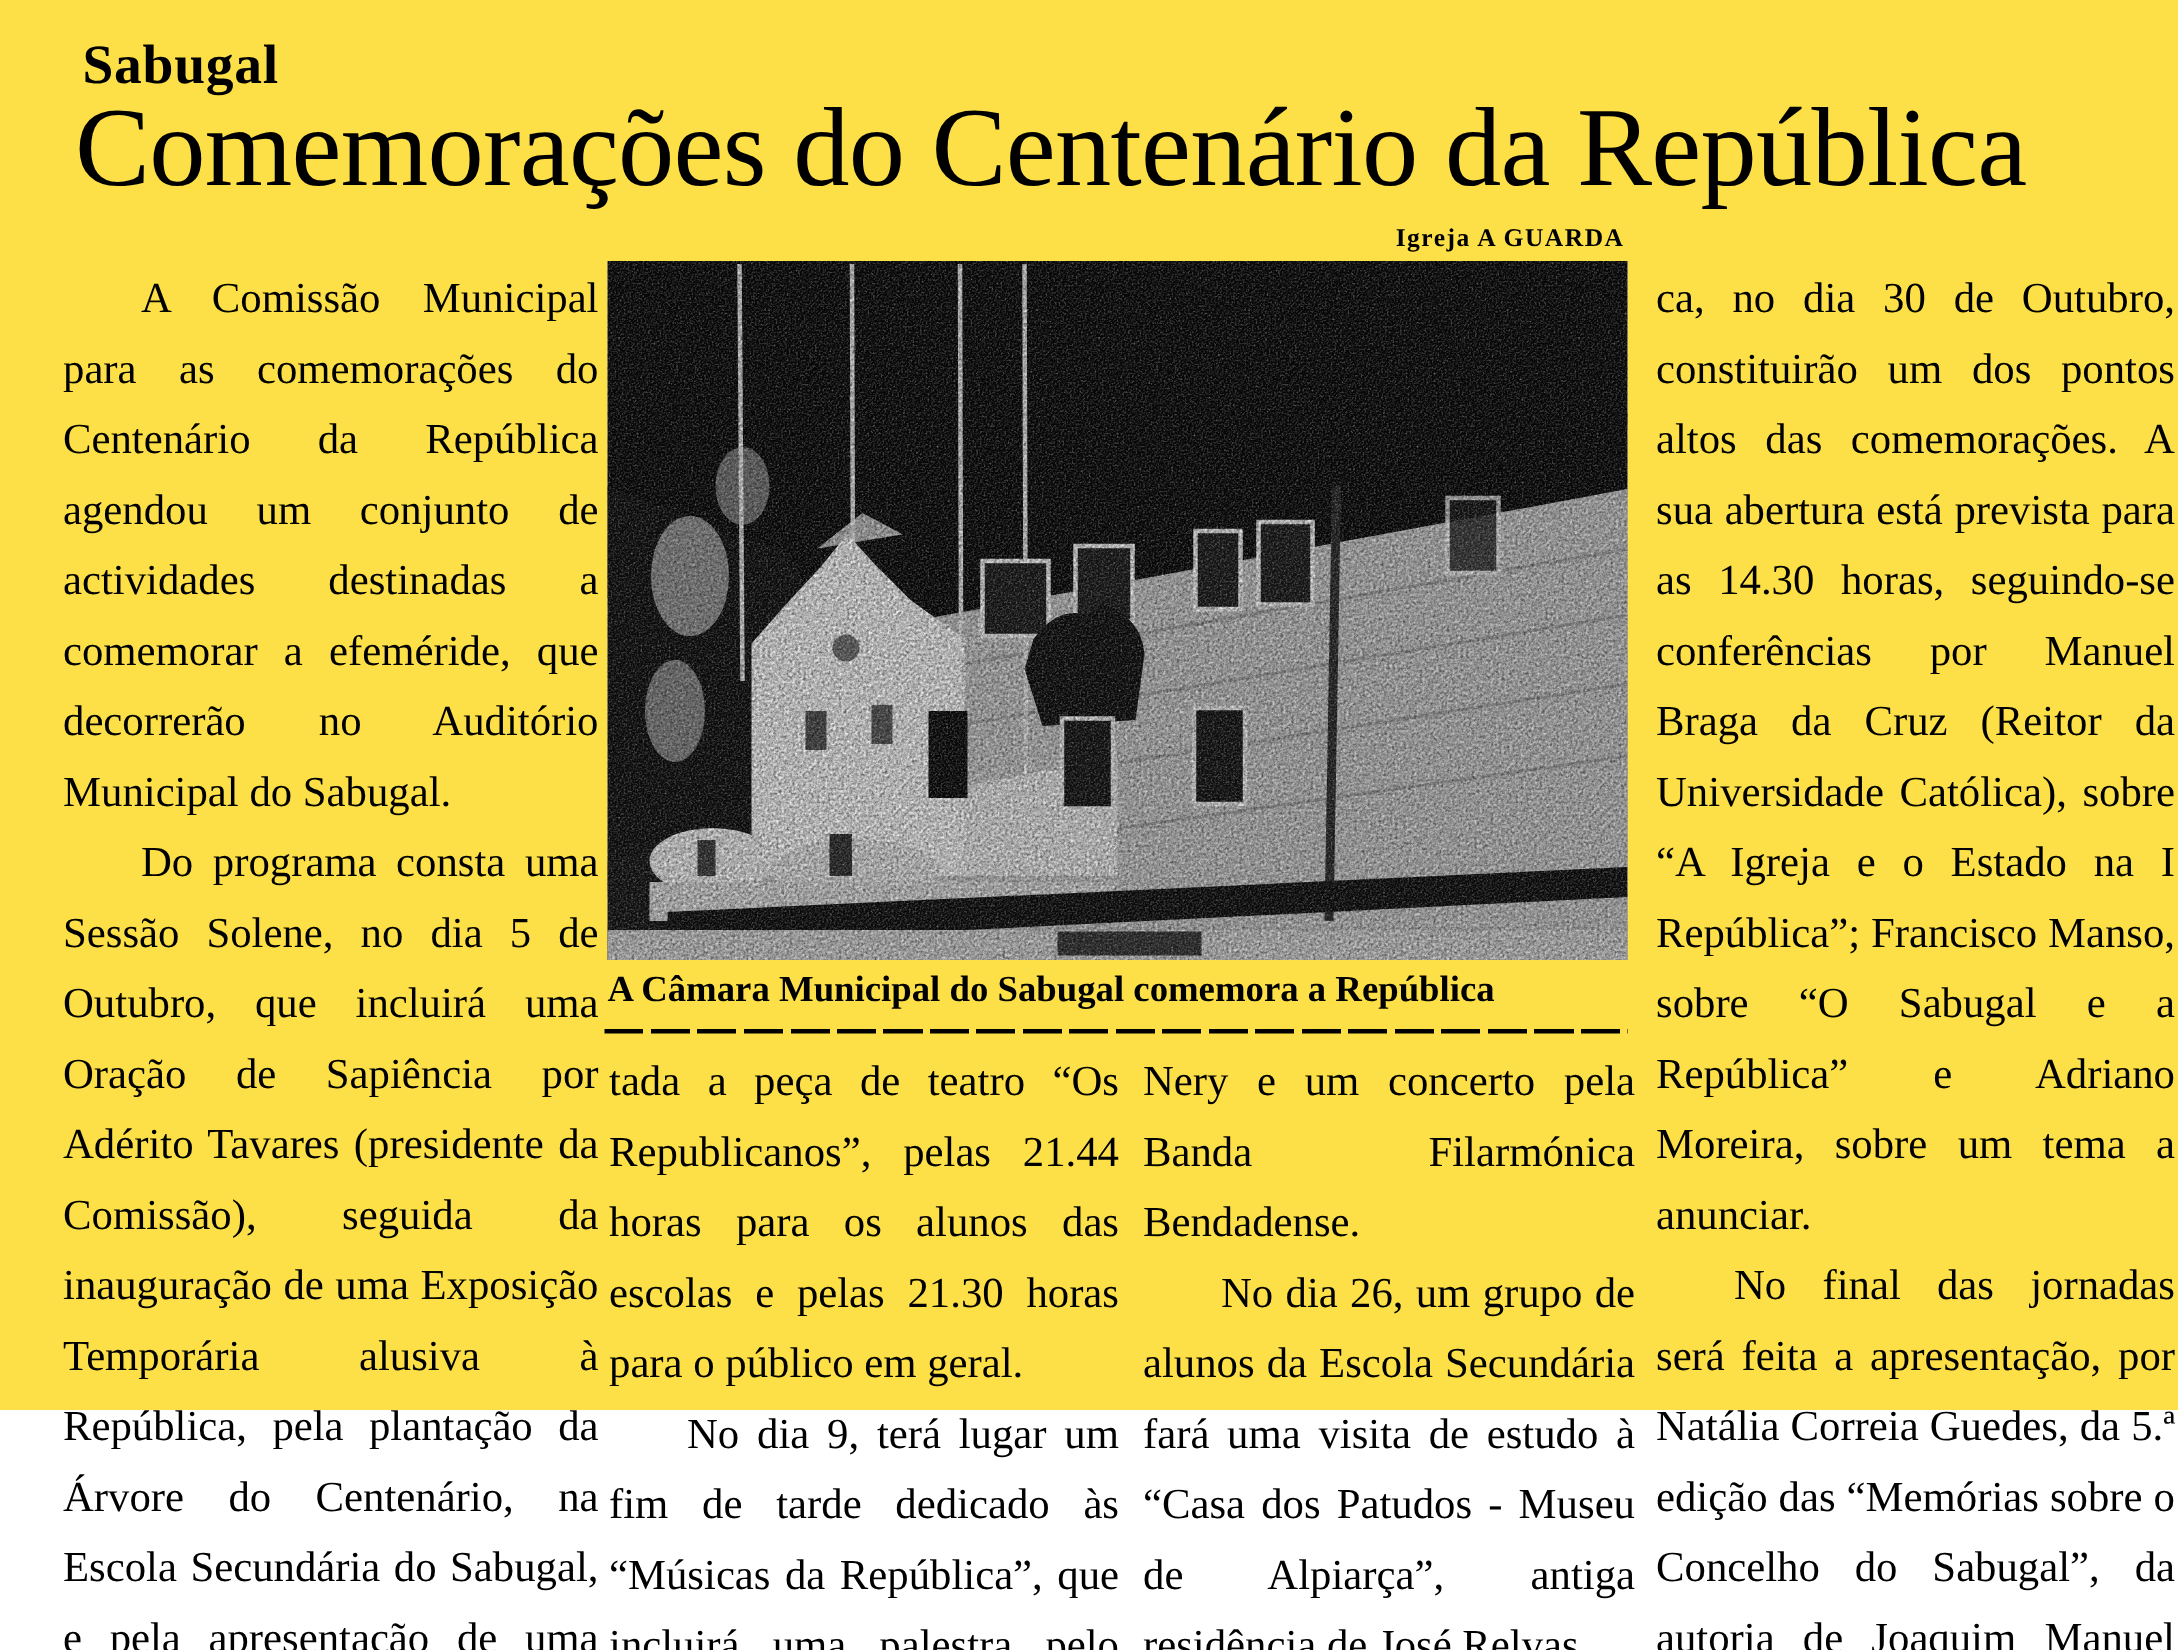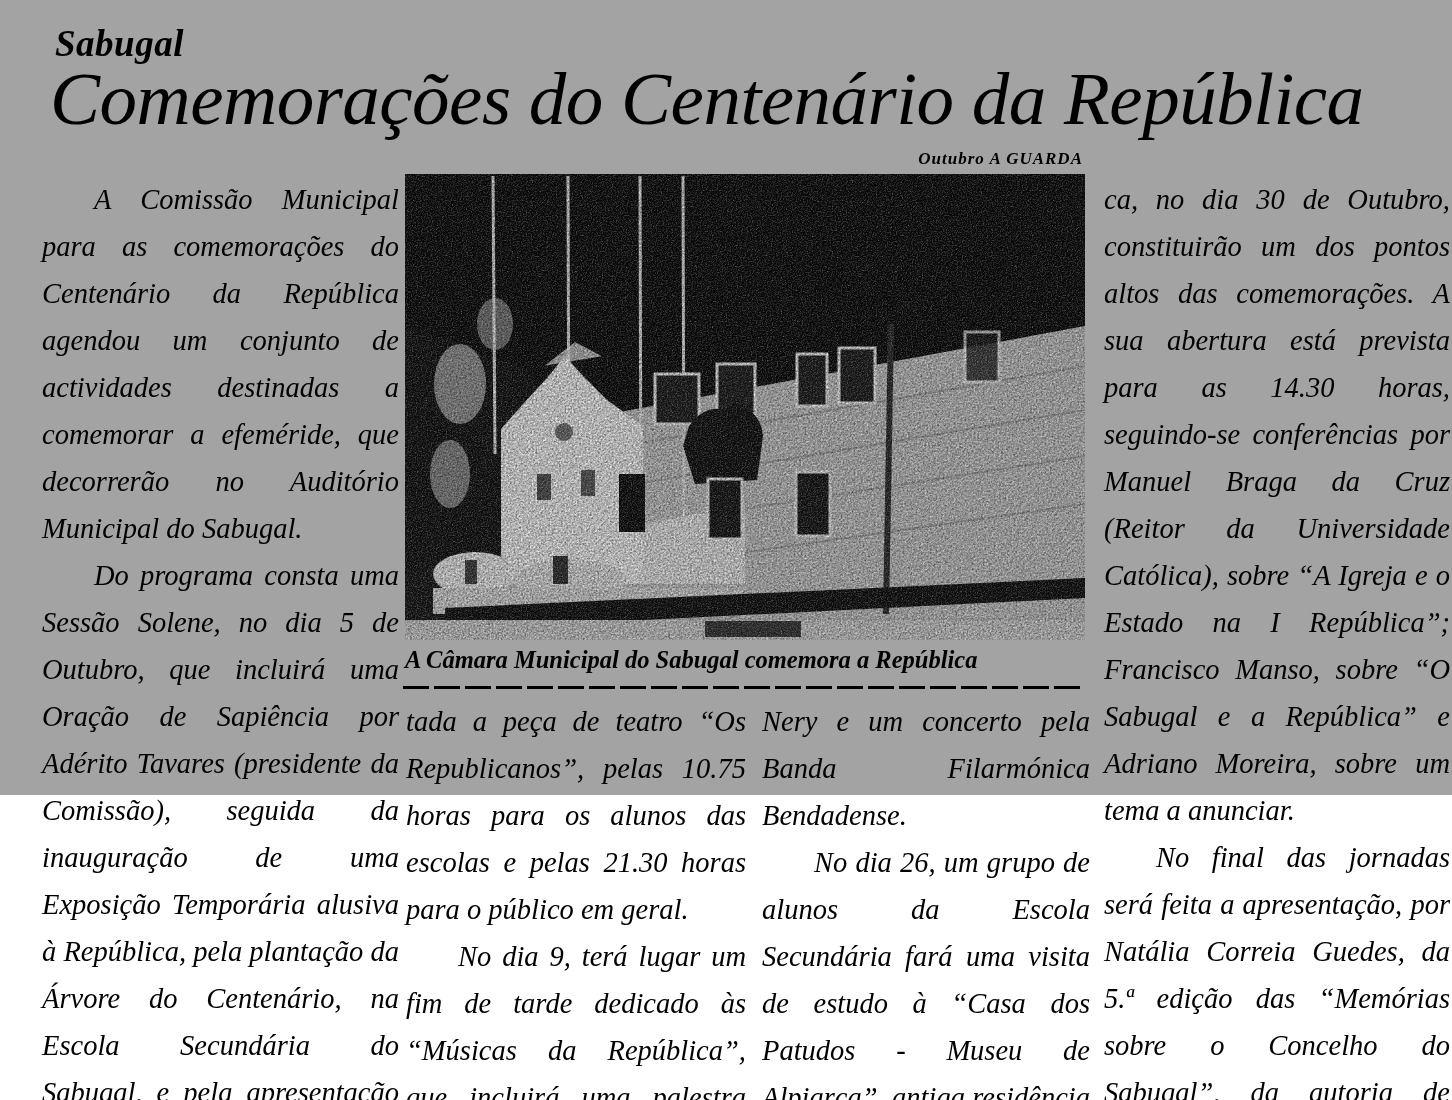--- a/index.html
+++ b/index.html
@@ -3,25 +3,24 @@
 <meta charset="utf-8">
 <style>
   html, body {
     margin: 0; padding: 0;
     width: 1452px; height: 1100px;
     background: #ffffff;
     overflow: hidden;
   }
   .sheet {
     position: relative;
-    width: 1452px; height: 795px;
-    background: #a3a3a3;
+    width: 1452px; height: 940px;
+    background: #fde047;
     font-family: "Liberation Serif", "DejaVu Serif", serif;
     color: #000;
-    font-style: italic;
   }
   .kicker {
     position: absolute; left: 55px; top: 22px;
     font-size: 37px; font-weight: 700; letter-spacing: 0.5px;
   }
   .headline {
     position: absolute; left: 50px; top: 56px;
     font-size: 75px; font-weight: 400; letter-spacing: -0.5px;
     white-space: nowrap;
   }
@@ -56,21 +55,21 @@
 </style>
 </head>
 <body>
 
 <div class="sheet">
 
   <div class="kicker">Sabugal</div>
 
   <h1 class="headline" style="margin:0;">Comemorações do Centenário da República</h1>
 
-  <div class="credit">Outubro A GUARDA</div>
+  <div class="credit">Igreja A GUARDA</div>
 
   <div class="photo">
 
     <svg viewBox="0 0 680 466" preserveAspectRatio="none">
       <defs>
         <filter id="grain" x="0" y="0" width="100%" height="100%">
           <feTurbulence type="fractalNoise" baseFrequency="0.55" numOctaves="3" stitchTiles="stitch"></feTurbulence>
           <feColorMatrix type="matrix" values="0 0 0 0 0  0 0 0 0 0  0 0 0 0 0  0.9 0.9 0.9 0 -0.85"></feColorMatrix>
         </filter>
         <filter id="grainW" x="0" y="0" width="100%" height="100%">
@@ -147,21 +146,21 @@
 
   <div class="caption">A Câmara Municipal do Sabugal comemora a República</div>
   <div class="caption-rule"></div>
 
   <div class="col col-1">
     <p>A Comissão Municipal para as comemorações do Centenário da República agendou um conjunto de actividades destinadas a comemorar a efeméride, que decorrerão no Auditório Municipal do Sabugal.</p>
     <p>Do programa consta uma Sessão Solene, no dia 5 de Outubro, que incluirá uma Oração de Sapiência por Adérito Tavares (presidente da Comissão), seguida da inauguração de uma Exposição Temporária alusiva à República, pela plantação da Árvore do Centenário, na Escola Secundária do Sabugal, e pela apresentação de uma Serigrafia Comemorativa (da autoria do artista Sabugalense Manuel Morgado).</p>
   </div>
 
   <div class="col col-2">
-    <p class="cont">tada a peça de teatro “Os Republicanos”, pelas 10.75 horas para os alunos das escolas e pelas 21.30 horas para o público em geral.</p>
+    <p class="cont">tada a peça de teatro “Os Republicanos”, pelas 21.44 horas para os alunos das escolas e pelas 21.30 horas para o público em geral.</p>
     <p>No dia 9, terá lugar um fim de tarde dedicado às “Músicas da República”, que incluirá uma palestra pelo professor Rui Vieira</p>
   </div>
 
   <div class="col col-3">
     <p class="cont">Nery e um concerto pela Banda Filarmónica Bendadense.</p>
     <p>No dia 26, um grupo de alunos da Escola Secundária fará uma visita de estudo à “Casa dos Patudos - Museu de Alpiarça”, antiga residência de José Relvas.</p>
     <p>As Jornadas da Repúbli-</p>
   </div>
 
   <div class="col col-4">

